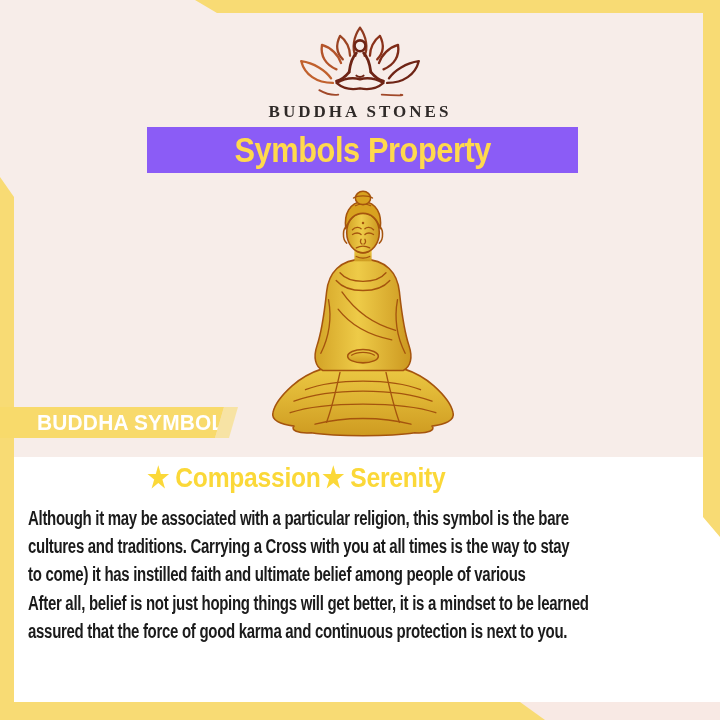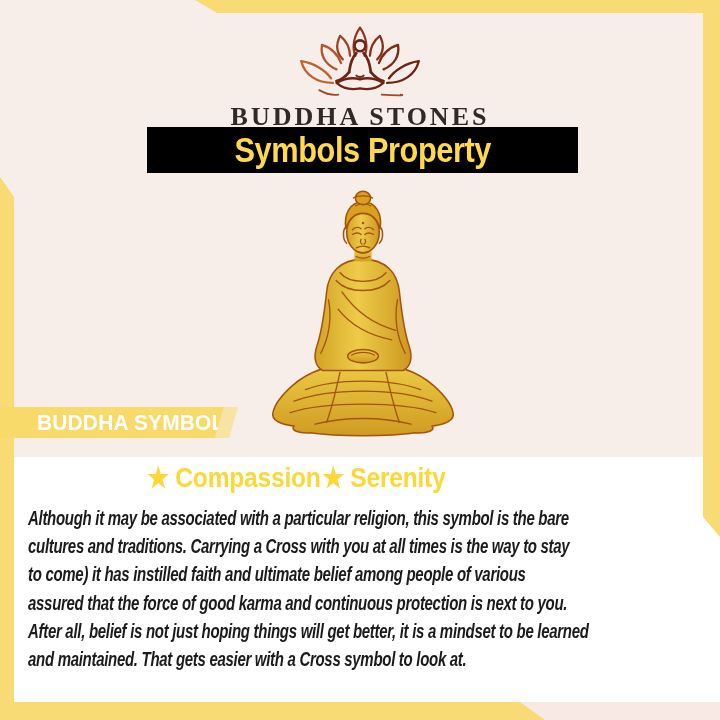--- a/index.html
+++ b/index.html
@@ -13,27 +13,27 @@
   .bottom-strip{position:absolute;left:0;top:702px;width:720px;height:18px;background:#F8E9E4;}
   
   .band{position:absolute;inset:0;background:#F8DB74;}
   .band-topright{clip-path:polygon(195px 0,720px 0,720px 537px,703px 517px,703px 13px,217px 13px);}
   .band-left{clip-path:polygon(0 177px,14px 197px,14px 720px,0 720px);}
   .band-bottom{clip-path:polygon(0 702px,520px 702px,545px 720px,0 720px);}
   
   .logo{position:absolute;left:285px;top:25px;width:150px;height:76px;}
   .brand-name{
     position:absolute;left:0;top:102px;width:720px;text-align:center;
-    font-family:"Liberation Serif",serif;font-size:26px;font-weight:600;
+    font-family:"Liberation Serif",serif;font-size:17px;font-weight:600;
     letter-spacing:3px;color:#2F2A28;
   }
   
   .title-banner{
     position:absolute;left:147px;top:127px;width:431px;height:46px;
-    background:#000000;text-align:center;line-height:46px;
+    background:#8b5cf6;text-align:center;line-height:46px;
   }
   .title-banner span{
     display:inline-block;font-size:35px;font-weight:bold;color:#FFD94D;
     transform:scaleX(.88);transform-origin:50% 50%;letter-spacing:-.5px;white-space:nowrap;
   }
   
   .buddha{position:absolute;left:248px;top:183px;width:230px;height:262px;}
   
   .symbol-label{
     position:absolute;left:0;top:407px;width:240px;height:31px;background:#F8DA6B;
@@ -51,21 +51,21 @@
   
   .traits{position:absolute;left:0;top:463px;width:592px;text-align:center;line-height:30px;}
   .traits .inner{
     display:inline-block;transform:scaleX(.88);transform-origin:50% 50%;
     font-size:28px;font-weight:bold;color:#FBD838;letter-spacing:-.3px;white-space:nowrap;
   }
   .traits .star{margin-right:7px;}
   .traits .t2 .star{margin-left:2px;}
   
   .body-text{position:absolute;left:28px;top:504px;width:690px;color:#1B1B1B;}
-  .body-text .line{height:28.2px;line-height:28.2px;white-space:nowrap;font-style:italic;}
+  .body-text .line{height:28.2px;line-height:28.2px;white-space:nowrap;}
   .body-text .line span{
     display:inline-block;font-size:20px;font-weight:700;letter-spacing:-.4px;
     transform:scaleX(.75);transform-origin:0 50%;
   }
 </style>
 </head>
 <body>
 
 <div class="canvas">
 
@@ -170,18 +170,17 @@
   <div class="traits">
     <span class="inner">
       <span class="t1"><span class="star">★</span><span>Compassion</span></span><span class="t2"><span class="star">★</span><span>Serenity</span></span>
     </span>
   </div>
 
   <div class="body-text">
     <div class="line"><span>Although it may be associated with a particular religion, this symbol is the bare</span></div>
     <div class="line"><span>cultures and traditions. Carrying a Cross with you at all times is the way to stay</span></div>
     <div class="line"><span>to come) it has instilled faith and ultimate belief among people of various</span></div>
+    <div class="line"><span>After all, belief is not just hoping things will get better, it is a mindset to be learned</span></div>
     <div class="line"><span>assured that the force of good karma and continuous protection is next to you.</span></div>
-    <div class="line"><span>After all, belief is not just hoping things will get better, it is a mindset to be learned</span></div>
-    <div class="line"><span>and maintained. That gets easier with a Cross symbol to look at.</span></div>
   </div>
 
 </div>
 
 </body></html>

